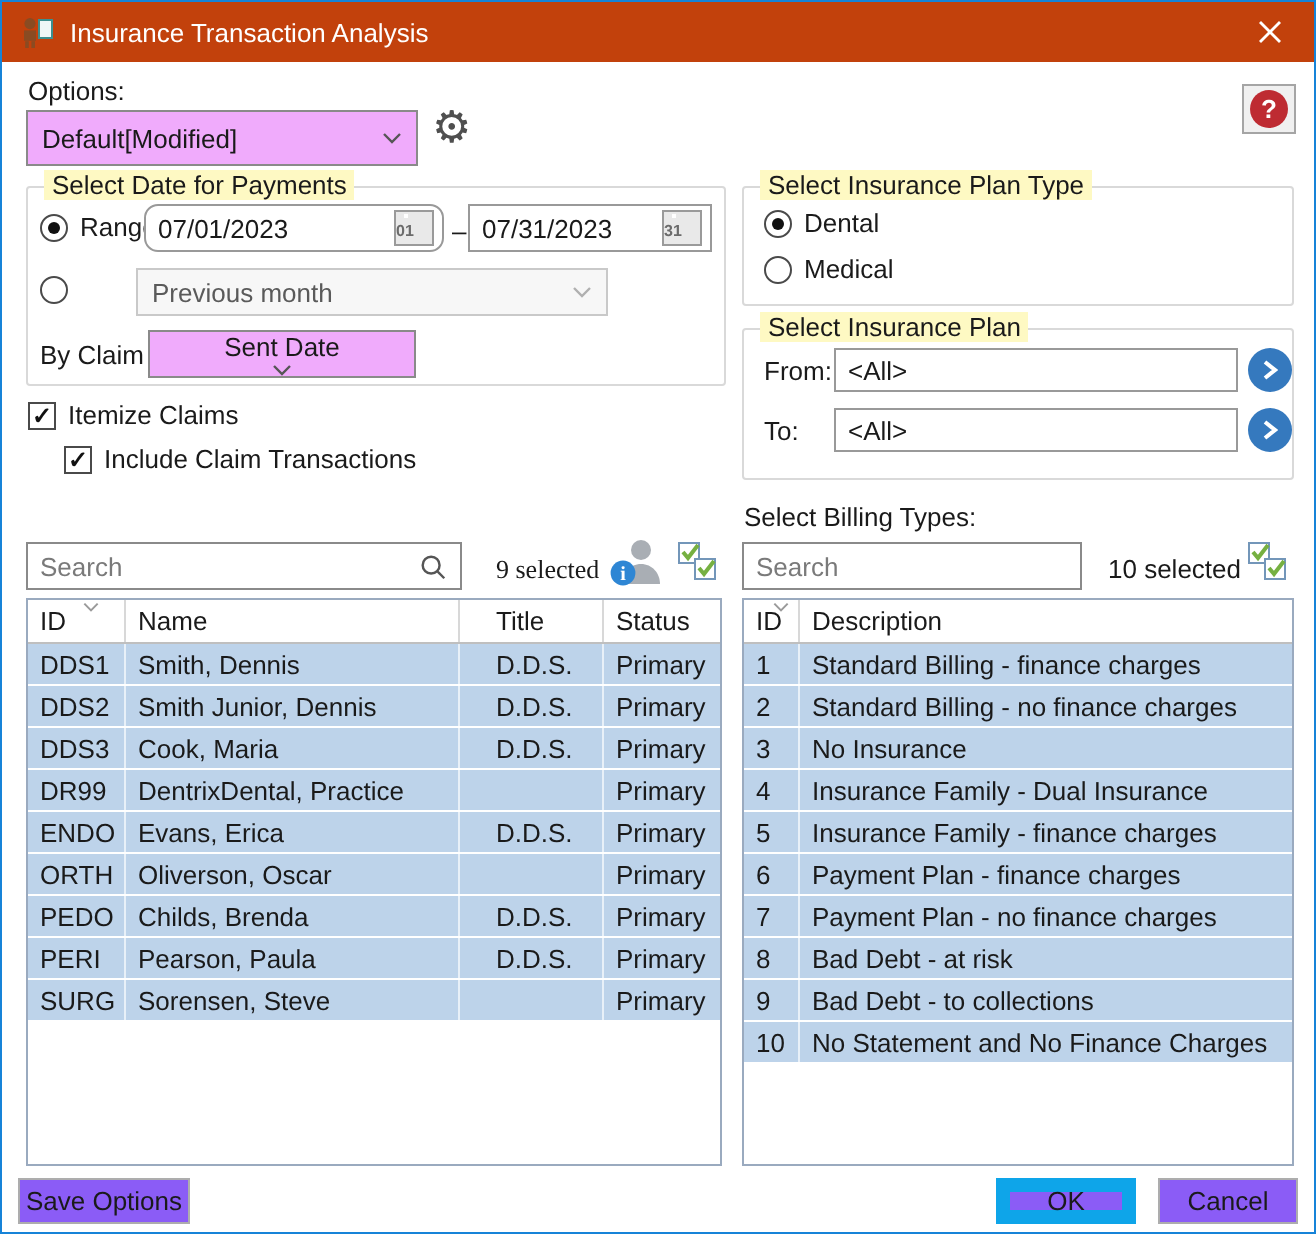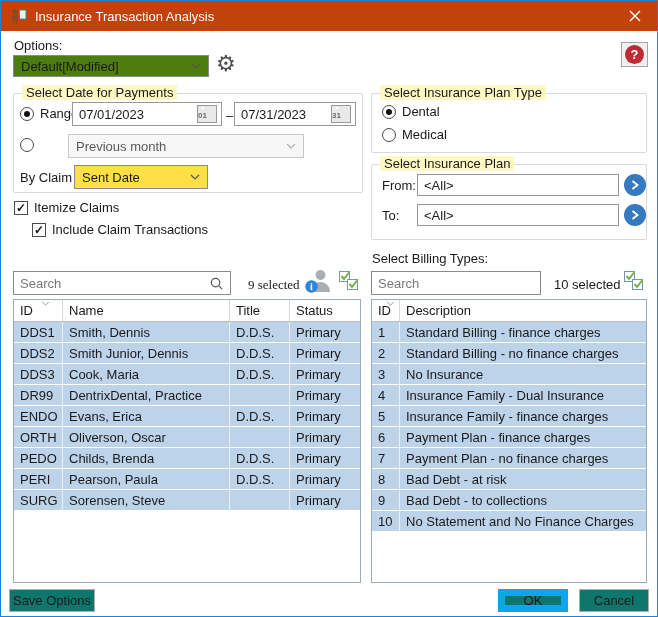--- a/index.html
+++ b/index.html
@@ -7,22 +7,22 @@
   .dialog { position:relative; width:658px; height:617px; background:#fff; border:1px solid #1683d8; overflow:hidden; }
 
   
   .titlebar { position:absolute; top:0; left:0; width:100%; height:30px; background:#c2410c; display:flex; align-items:center; padding-left:8px; }
   .titlebar .app-icon { width:18px; height:18px; margin-right:8px; }
   .titlebar .title { color:#fff; font-size:13px; }
   .close-btn { position:absolute; top:0; right:0; width:44px; height:30px; display:flex; align-items:center; justify-content:center; cursor:pointer; }
 
   
   .lbl { position:absolute; white-space:nowrap; }
-  .combo { position:absolute; height:22px; background:#4d7c0f; border:1px solid #8a8a8a; display:flex; align-items:center; justify-content:space-between; padding:0 7px; cursor:default; }
-  .combo.gray { background:#fde047; border-color:#8a8a8a; }
+  .combo { position:absolute; height:28px; background:#f0abfc; border:1px solid #8a8a8a; display:flex; align-items:center; justify-content:space-between; padding:0 7px; cursor:default; }
+  .combo.gray { background:#f0abfc; border-color:#8a8a8a;flex-direction:column; }
   .combo.disabled { background:#f7f7f7; border-color:#c9c9c9; color:#5a5a5a; }
   .gear { position:absolute; font-size:22px; color:#4f4f4f; line-height:22px; cursor:pointer; }
   .help-btn { position:absolute; width:27px; height:25px; background:#f0f0f0; border:1px solid #a5a5a5; display:flex; align-items:center; justify-content:center; cursor:pointer; }
   .help-circle { width:19px; height:19px; border-radius:50%; background:#be2b32; color:#fff; font-weight:bold; font-size:13px; display:flex; align-items:center; justify-content:center; }
 
   
   .group { position:absolute; border:1px solid #d9d9d9; border-radius:2px; }
   .group-label { position:absolute; top:-9px; left:8px; background:#fef9c3; padding:0 4px; white-space:nowrap; }
 
   
@@ -50,29 +50,29 @@
   .table { position:absolute; background:#fff; border:1px solid #9aaabf; overflow:hidden; }
   .thead { display:flex; height:22px; background:#fff; border-bottom:1px solid #bfbfbf; }
   .hcell { display:flex; align-items:center; padding-left:6px; border-right:1px solid #d8d8d8; position:relative; overflow:hidden; white-space:nowrap; }
   .hcell:last-child { border-right:none; }
   .sort-chevron { position:absolute; top:1px; left:27px; }
   .trow { display:flex; height:21px; background:#bdd3ea; border-bottom:1px solid #fff; cursor:pointer; }
   .tcell { display:flex; align-items:center; padding-left:6px; border-right:1px solid rgba(255,255,255,0.65); overflow:hidden; white-space:nowrap; }
   .tcell:last-child { border-right:none; }
   #prov-table .c0 { width:49px; flex:none; }
   #prov-table .c1 { width:167px; flex:none; }
-  #prov-table .c2 { width:60px; flex:none; }
+  #prov-table .c2 { width:60px; flex:none;margin-left:12px; }
   #prov-table .c3 { flex:1; }
   #bill-table .c0 { width:28px; flex:none; }
   #bill-table .c1 { flex:1; }
 
   .icon-btn { position:absolute; cursor:pointer; }
 
   
-  .btn { position:absolute; height:23px; background:#0f766e; border:1px solid #adadad; display:flex; align-items:center; justify-content:center; font-size:13px; cursor:pointer; }
+  .btn { position:absolute; height:23px; background:#8b5cf6; border:1px solid #adadad; display:flex; align-items:center; justify-content:center; font-size:13px; cursor:pointer; }
   .btn.default { border:7px solid #0ea5e9; }
 </style>
 </head>
 <body>
 
 <div class="dialog">
 
   <div class="titlebar">
     <svg class="app-icon" viewBox="0 0 18 18">
       <rect x="10.5" y="3" width="6.5" height="9" fill="#eef7f7" stroke="#3b8f8f" stroke-width="1"></rect>
@@ -102,21 +102,21 @@
     <div class="help-circle">?</div>
   </div>
 
   <div class="group" style="left:12px; top:92px; width:350px; height:100px;">
     <span class="group-label">Select Date for Payments</span>
 
     <div class="field-row" style="left:6px; top:12px;">
       <span class="radio checked"></span>
       <span>Range</span>
     </div>
-    <div class="textbox" style="left:58px; top:8px; width:150px;">
+    <div class="textbox" style="left:58px; top:8px; width:150px;border-radius:7px;">
       <span class="val">07/01/2023</span>
       <span class="cal-btn">
         <span class="cal-top"></span>
         <span class="cal-num">01</span>
       </span>
     </div>
     <div class="lbl" style="left:212px; top:14px;">–</div>
     <div class="textbox" style="left:220px; top:8px; width:122px;">
       <span class="val">07/31/2023</span>
       <span class="cal-btn">

